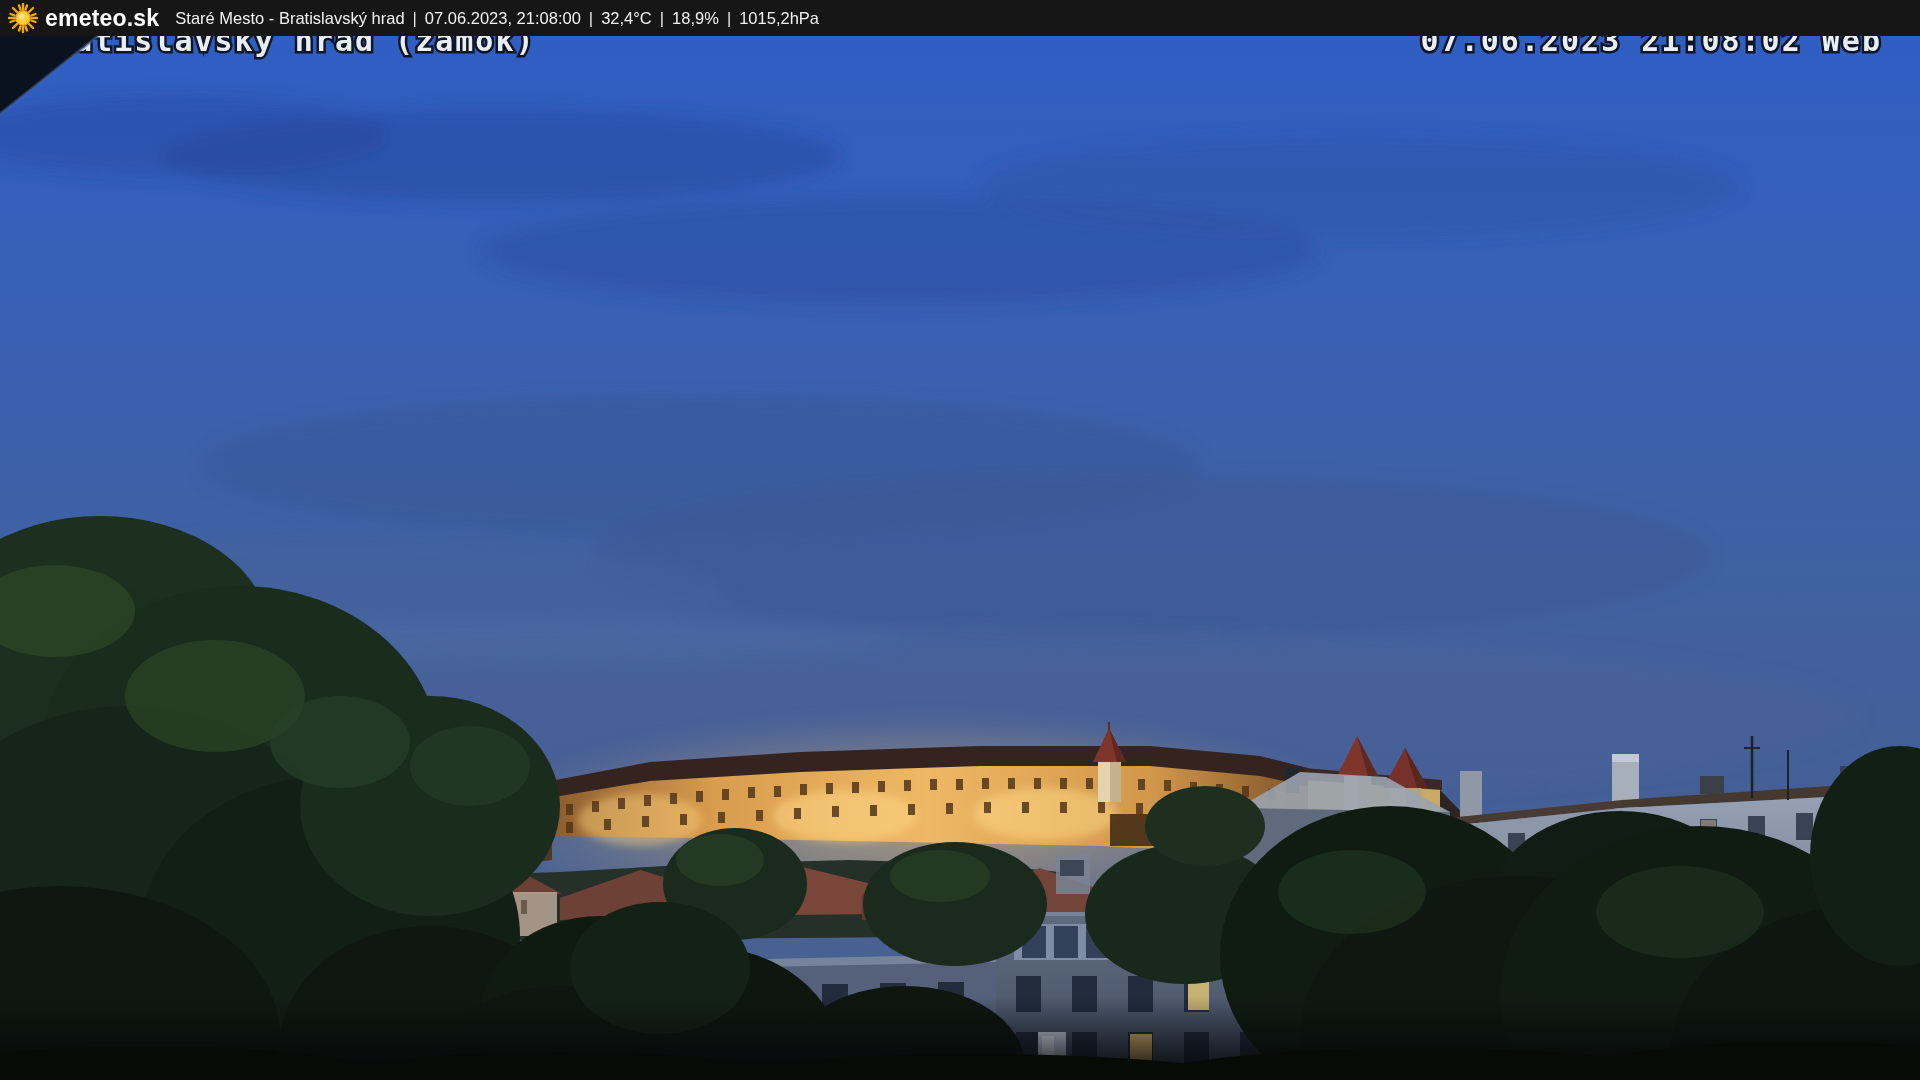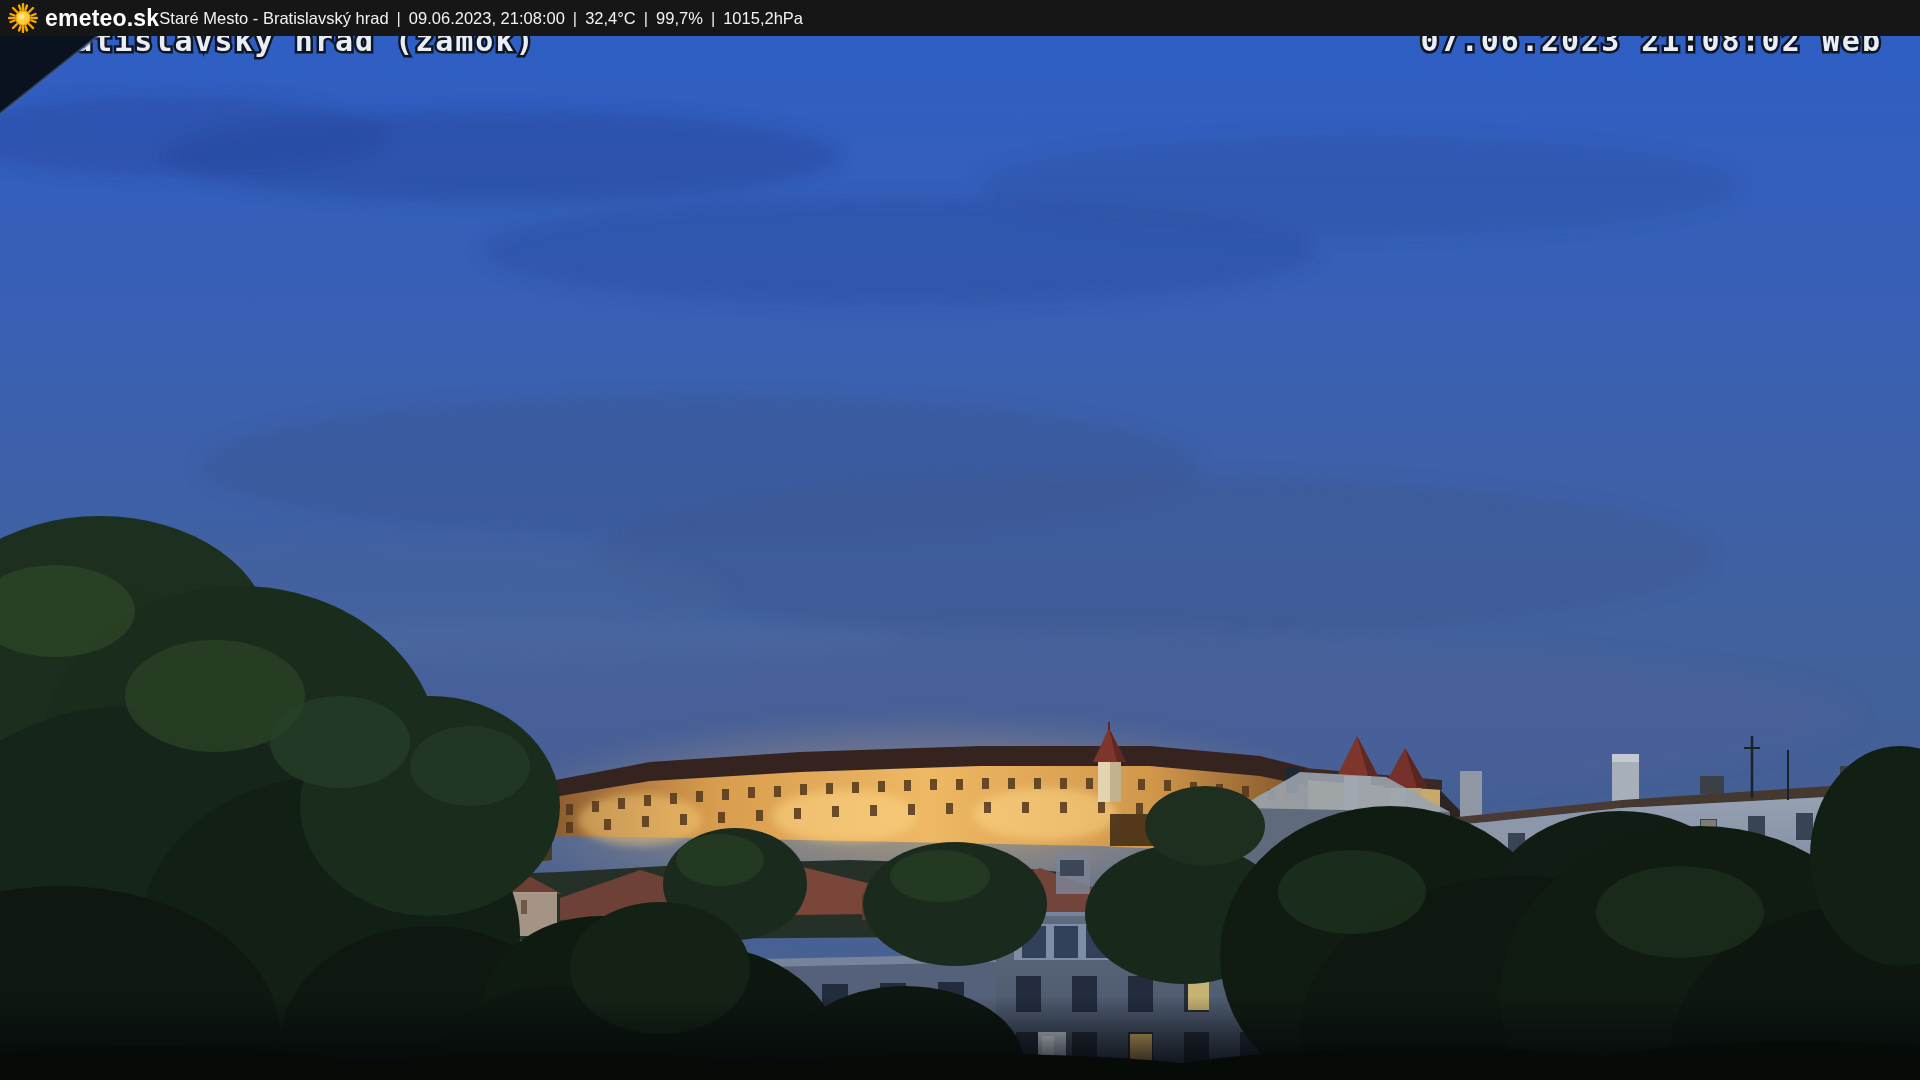--- a/index.html
+++ b/index.html
@@ -3,21 +3,21 @@
 <meta charset="utf-8">
 <style>
   html,body{margin:0;padding:0;background:#000;}
   .page{position:relative;width:1920px;height:1080px;overflow:hidden;background:#000;
         font-family:"Liberation Sans",sans-serif;}
   
   .header{position:absolute;left:0;top:0;width:1920px;height:36px;background:#161616;
           display:flex;align-items:center;color:#fff;z-index:5;}
   .brand-wrap{display:flex;align-items:center;gap:7px;margin-left:8px;cursor:pointer;}
   .brand{font-size:23px;font-weight:bold;letter-spacing:.2px;color:#fff;}
-  .station-info{display:flex;align-items:center;font-size:16.5px;color:#f2f2f2;}
+  .station-info{display:flex;align-items:center;margin-left:16px;font-size:16.5px;color:#f2f2f2;}
   .station-info .sep{margin:0 8px;color:#e8e8e8;}
   
   .webcam{position:absolute;left:0;top:36px;width:1920px;height:1044px;overflow:hidden;}
   .webcam svg{display:block;}
   .overlay-pixel-text{font-family:"DejaVu Sans Mono",monospace;font-weight:bold;
           letter-spacing:2px;}
 </style>
 </head>
 <body>
 
@@ -45,25 +45,25 @@
             <line x1="17.5" y1="6.5" x2="19" y2="2.5"></line>
         </g>
         <circle cx="15" cy="15" r="7.2" fill="#ffce3a" stroke="#f5a800" stroke-width="1.5"></circle>
         <circle cx="13.5" cy="13.5" r="3" fill="#ffe58a"></circle>
       </svg>
       <span class="brand">emeteo.sk</span>
     </div>
     <div class="station-info">
       <span>Staré Mesto - Bratislavský hrad</span>
       <span class="sep">|</span>
-      <span>09.06.2023, 21:08:00</span>
+      <span>07.06.2023, 21:08:00</span>
       <span class="sep">|</span>
       <span>32,4°C</span>
       <span class="sep">|</span>
-      <span>99,7%</span>
+      <span>18,9%</span>
       <span class="sep">|</span>
       <span>1015,2hPa</span>
     </div>
   </div>
 
   <div class="webcam">
   <svg width="1920" height="1044" viewBox="0 0 1920 1044">
     <defs>
       <linearGradient id="skyGrad" x1="0" y1="0" x2="0" y2="1">
         <stop offset="0" stop-color="#2f5ec4"></stop>

